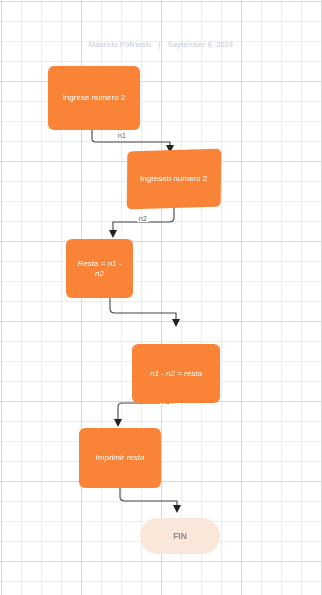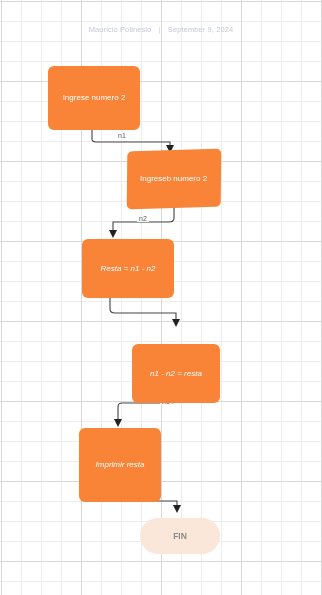--- a/index.html
+++ b/index.html
@@ -46,21 +46,21 @@
   .doc-title {
     font-size: 15px;
     font-weight: bold;
     color: #b9bfcc;
     letter-spacing: 0.2px;
     display: inline-block;
     padding: 0 14px 3px 14px;
     border-bottom: 1px solid #c9cedb;
   }
   .doc-subtitle {
-    margin-top: 5px;
+    margin-top: 20px;
     font-size: 7.5px;
     color: #c3c8d4;
     letter-spacing: 0.1px;
   }
   .doc-subtitle .sep {
     padding: 0 5px;
     color: #cdd2dd;
   }
 
   
@@ -171,29 +171,29 @@
   <div class="edge-label" style="left:160px; top:398px;">no</div>
 
   <div class="node process" style="left:48px; top:66px; width:92px; height:64px;text-align:right;">
     <span class="node-label">Ingrese numero 2</span>
   </div>
 
   <div class="node io" style="left:127px; top:150px; width:94px; height:58px;">
     <span class="node-label">Ingreseb numero 2</span>
   </div>
 
-  <div class="node process italic" style="left:66px; top:239px; width:92px; height:59px;margin-left:16px;">
+  <div class="node process italic" style="left:66px; top:239px; width:67px; height:59px;">
     <span class="node-label">Resta = n1 - n2</span>
   </div>
 
   <div class="node process italic" style="left:132px; top:344px; width:88px; height:59px;">
     <span class="node-label">n1 - n2 = resta</span>
   </div>
 
-  <div class="node process italic" style="left:79px; top:428px; width:82px; height:74px;">
+  <div class="node process italic" style="left:79px; top:428px; width:82px; height:60px;">
     <span class="node-label">Imprimir resta</span>
   </div>
 
   <div class="node terminal" style="left:140px; top:518px; width:80px; height:36px;align-items:center;">
     <span class="node-label">FIN</span>
   </div>
 
 </div>
 
 </body></html>

